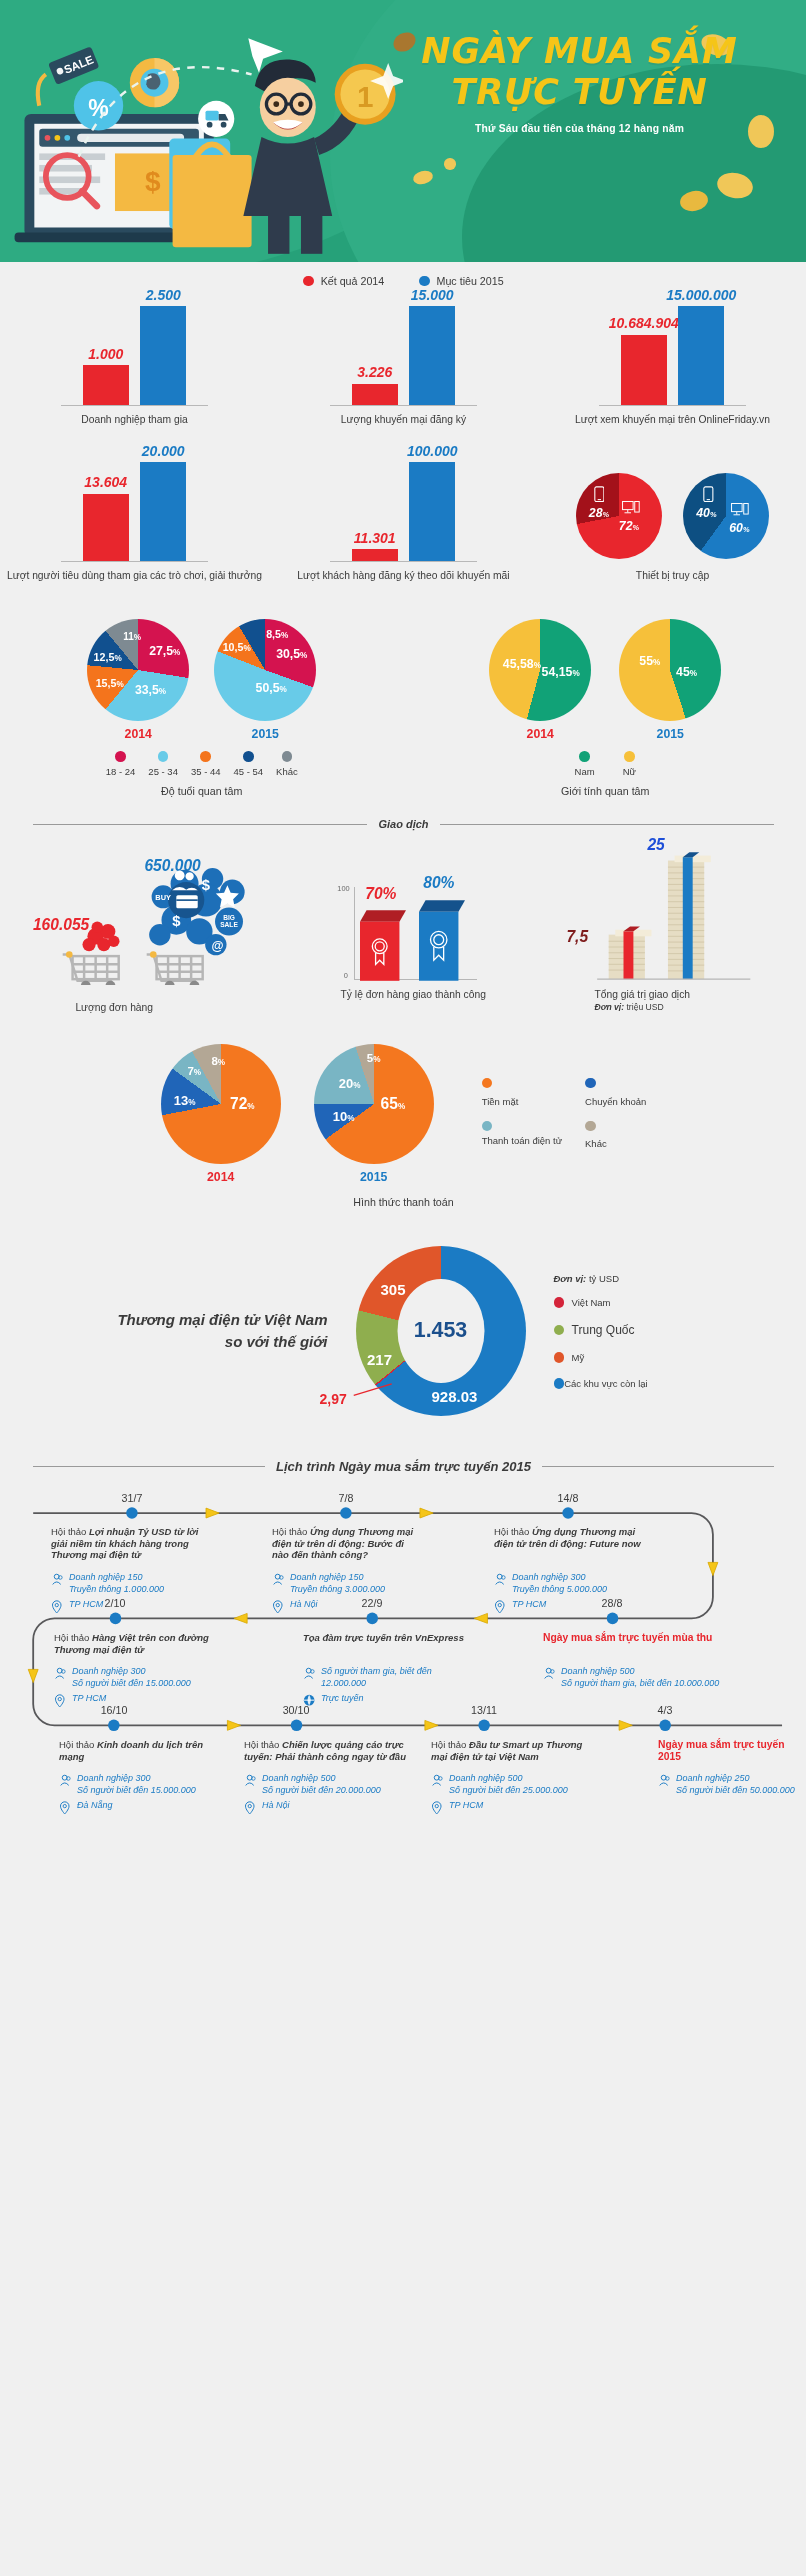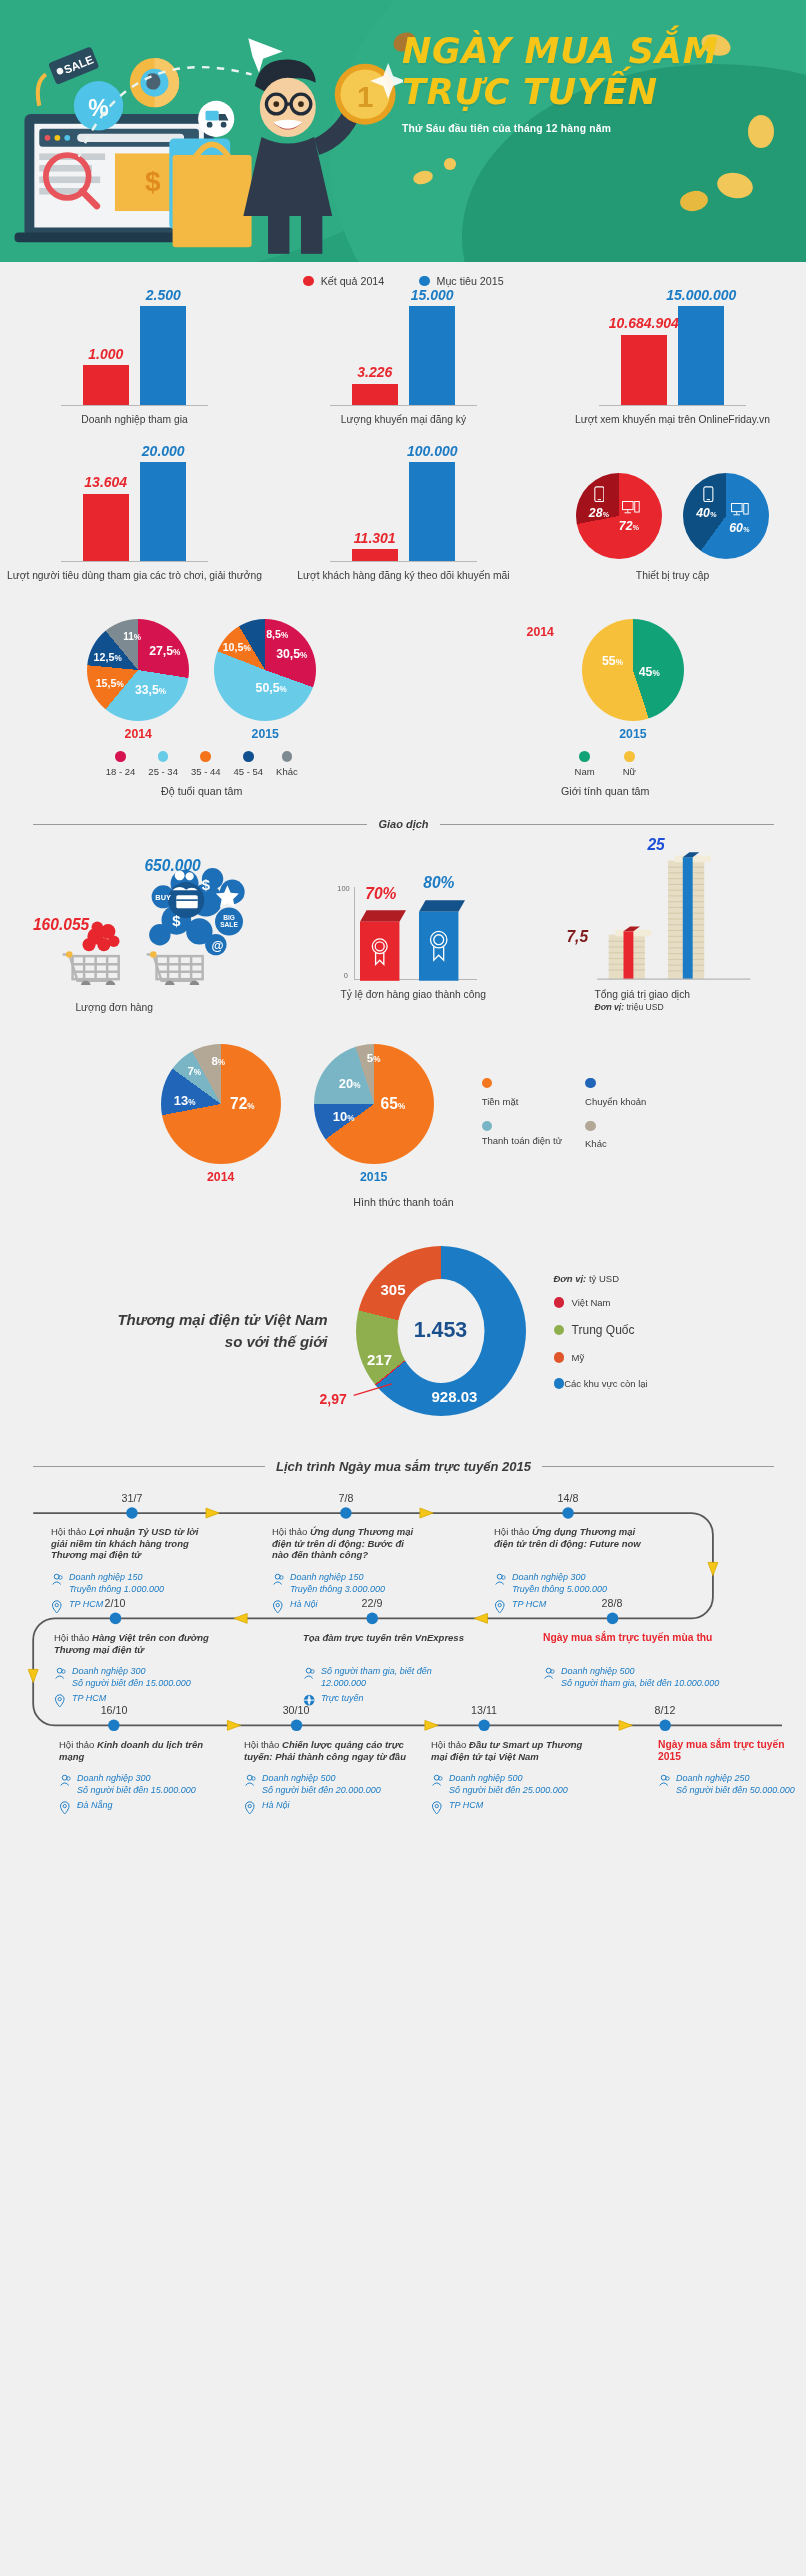--- a/index.html
+++ b/index.html
@@ -13,21 +13,21 @@
   }
   
   .header {
     position: relative; width:807px; height: 262px;
     background: #26a179; overflow: hidden;
   }
   .hdr-blob1{position:absolute;width:741px;height:428px;border-radius:50%;background:#2eab82;left:-263px;top:-148px;}
   .hdr-blob2{position:absolute;width:625px;height:510px;border-radius:50%;background:#31ad85;right:-148px;top:-99px;}
   .hdr-blob3{position:absolute;width:510px;height:346px;border-radius:50%;background:#239a73;right:-165px;bottom:-148px;}
   .hdr-art{position:absolute;left:8.2px;top:15px;width:395px;height:239px;}
-  .title-wrap{position:absolute;right:18px;top:31px;width:387px;text-align:left;z-index:6;}
+  .title-wrap{position:absolute;right:34px;top:31px;width:387px;text-align:center;z-index:6;}
   .title-l1,.title-l2{
     font-family:"DejaVu Sans", sans-serif;
     font-weight:bold; color:#f5c518; letter-spacing:0.8px;
     font-size:35px; line-height:41px; font-style:italic;
     text-shadow:0 1.6px 0 rgba(0,0,0,.06);
   }
   .title-sub{
     margin-top:10px; color:#ffffff; font-size:10.3px; font-weight:bold;
     letter-spacing:0.2px;
   }
@@ -330,20 +330,25 @@
           <span class="dot" style="background:#7e8a92"></span>
           <span>Khác</span>
         </div>
     </div>
     <div class="sec-cap">Độ tuổi quan tâm</div>
   </div>
 
   <div style="flex:1;">
     <div style="display:flex;justify-content:center;gap:28px;">
       <div>
+        <div class="pie" style="width:102px;height:102px;
+          background:conic-gradient(#11a277 0deg 195deg,#f6c03a 195deg 360deg);">
+          <span class="pie-lab" style="left:32%;top:45%;font-size:12.3px;"><span>45,58</span><small>%</small></span>
+          <span class="pie-lab" style="left:70%;top:52%;font-size:12.3px;"><span>54,15</span><small>%</small></span>
+        </div>
         <div class="yr r">2014</div>
       </div>
       <div>
         <div class="pie" style="width:102px;height:102px;
           background:conic-gradient(#11a277 0deg 162deg,#f6c03a 162deg 360deg);">
           <span class="pie-lab" style="left:30%;top:42%;font-size:12.3px;"><span>55</span><small>%</small></span>
           <span class="pie-lab" style="left:66%;top:52%;font-size:12.3px;"><span>45</span><small>%</small></span>
         </div>
         <div class="yr b">2015</div>
       </div>
@@ -869,21 +874,21 @@
       <span class="meta-ico">
           <svg width="11.5" height="14" viewBox="0 0 14 17">
             <path d="M7 1 a5.2 5.2 0 0 1 5.2 5.2 c0 4 -5.2 9.6 -5.2 9.6 s-5.2 -5.6 -5.2 -9.6 a5.2 5.2 0 0 1 5.2 -5.2z" fill="none" stroke="#1b7bc4" stroke-width="1.2"></path>
             <circle cx="7" cy="6.2" r="2" fill="none" stroke="#1b7bc4" stroke-width="1.1"></circle>
           </svg>
         </span>
       <span>TP HCM</span>
     </div>
   </div>
 
-  <div class="tl-date" style="left:665px;top:214px;">8/12</div>
+  <div class="tl-date" style="left:665px;top:214px;">4/3</div>
   <div class="tl-title red" style="left:658px;top:249px;width:136px;font-size:10.3px;">
     <span>Ngày mua sắm trực tuyến 2015</span>
   </div>
   <div class="tl-meta" style="left:658px;top:283px;">
     <div class="meta-line">
       <span class="meta-ico">
           <svg width="13" height="13" viewBox="0 0 16 16">
             <circle cx="7" cy="4.5" r="3" fill="none" stroke="#1b7bc4" stroke-width="1.2"></circle>
             <path d="M2 14 q5 -6 10 0" fill="none" stroke="#1b7bc4" stroke-width="1.2"></path>
             <circle cx="11.5" cy="5.5" r="2.2" fill="none" stroke="#1b7bc4" stroke-width="1"></circle>

